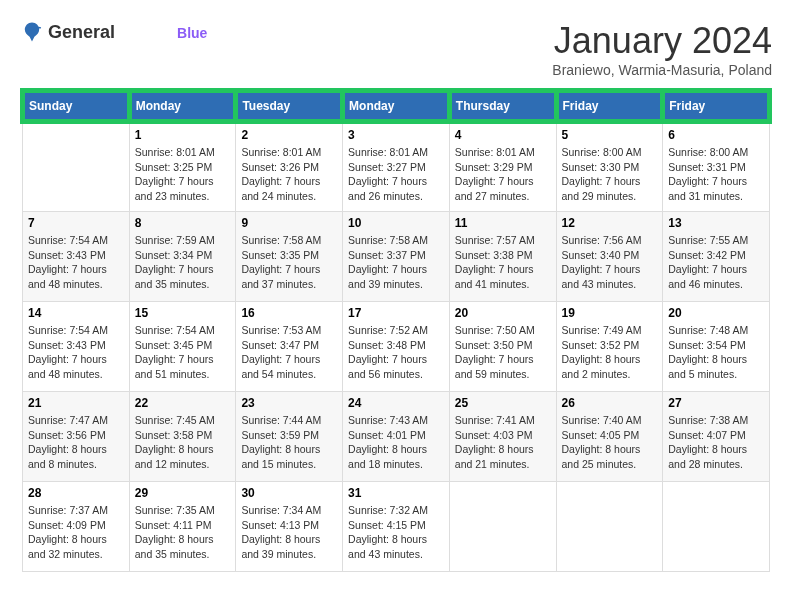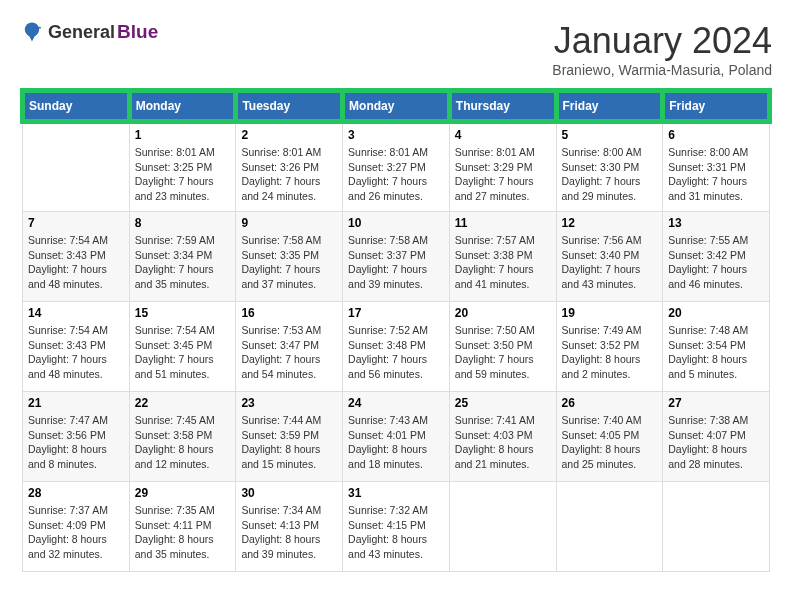--- a/index.html
+++ b/index.html
@@ -20,23 +20,24 @@
       display: flex;
       align-items: center;
       gap: 4px;
     }
     .logo-text-general {
       font-size: 18px;
       font-weight: bold;
       color: #333;
     }
     .logo-text-blue {
-      font-size: 19px;
-      font-weight: bold;
-      color: #701a75;
+      font-size: 14px;
+      font-weight: bold;
+      color: #8b5cf6;
+      margin-left: 48px;
     }
     .logo-icon {
       width: 24px;
       height: 24px;
     }
     .title-area {
       text-align: right;
     }
     .calendar-title {
       font-size: 36px;
@@ -92,21 +93,21 @@
 </head>
 <body>
 
 <div class="header-area">
   <div class="logo">
     <svg class="logo-icon" viewBox="0 0 30 30">
       <path d="M15 3 C10 3 6 7 6 12 C6 16 9 19 12 21 L15 27 L18 21 C21 19 24 16 24 12 C24 7 20 3 15 3Z" fill="#2e6db4"></path>
       <path d="M18 12 C18 12 22 8 26 10" stroke="#2e6db4" stroke-width="2" fill="none"></path>
     </svg>
     <div>
-      <div style="display:flex; align-items:baseline; gap:2px;">
+      <div style="display:flex; align-items:baseline; gap:14px;">
         <span class="logo-text-general">General</span>
         <span class="logo-text-blue">Blue</span>
       </div>
     </div>
   </div>
   <div class="title-area">
     <div class="calendar-title">January 2024</div>
     <div class="calendar-subtitle">Braniewo, Warmia-Masuria, Poland</div>
   </div>
 </div>

